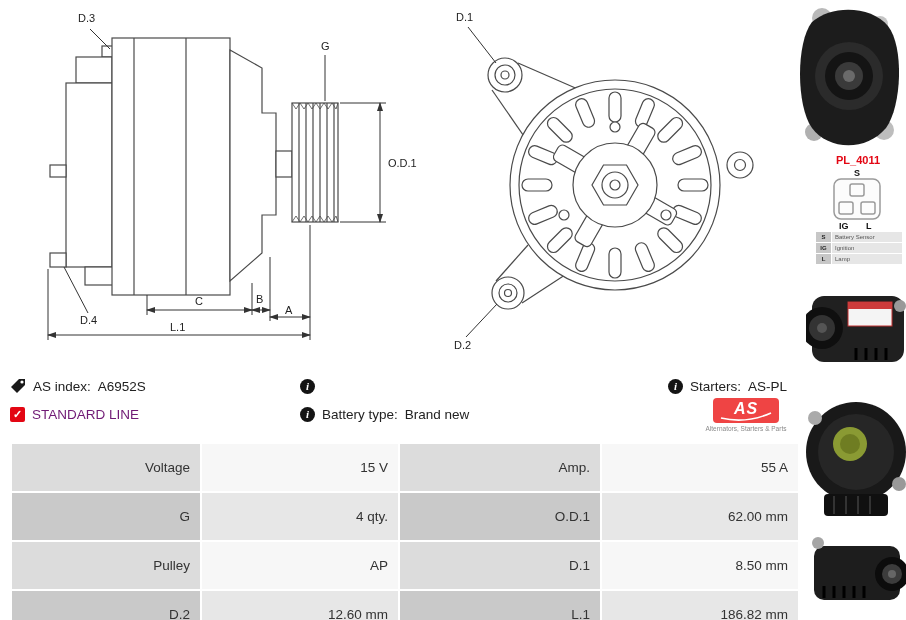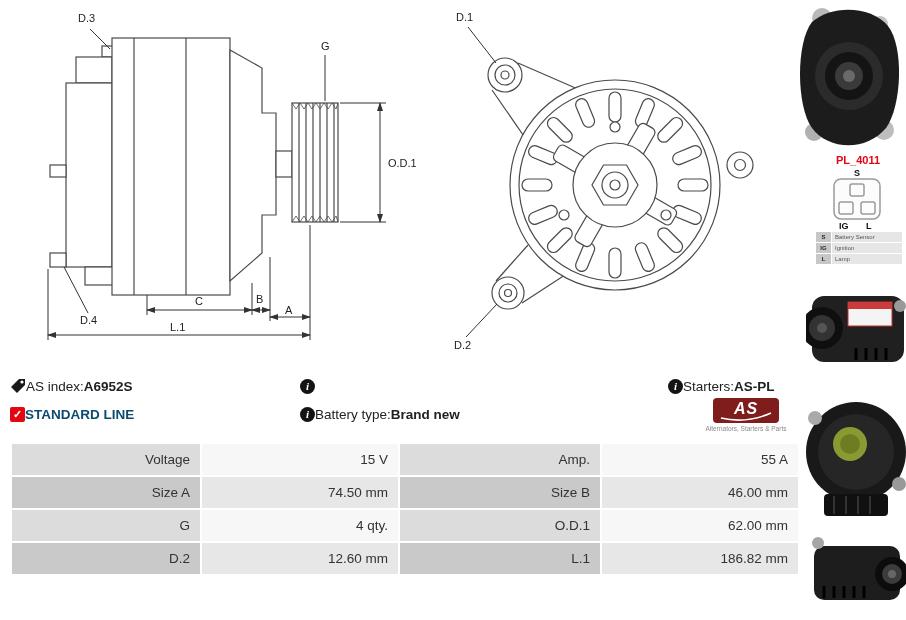--- a/index.html
+++ b/index.html
@@ -5,52 +5,52 @@
   * { margin:0; padding:0; box-sizing:border-box; }
   html,body { width:906px; height:620px; }
   body {
     position:relative; background:#fff; overflow:hidden;
     font-family:"Liberation Sans", sans-serif; color:#222;
   }
   .abs { position:absolute; }
   svg text { font-family:"Liberation Sans", sans-serif; }
 
   
-  .info-item { position:absolute; display:flex; align-items:center; font-size:13.5px; height:18px; }
-  .info-item b { font-weight:bold; }
+  .info-item { position:absolute; display:flex; align-items:center; gap:7px; font-size:13.5px; height:18px; }
+  .info-item b { font-weight:normal; }
   .ico-info {
     width:15px; height:15px; border-radius:50%; background:#141414; color:#fff;
     display:flex; align-items:center; justify-content:center;
     font-family:"Liberation Serif", serif; font-style:italic; font-weight:bold; font-size:11px;
     flex:0 0 auto;
   }
   .ico-check {
     width:15px; height:15px; border-radius:2px; background:#e30613; color:#fff;
     display:flex; align-items:center; justify-content:center; font-size:11px; font-weight:bold;
     flex:0 0 auto;
   }
-  .standard-line { color:#0c4a6e; font-weight:bold; }
+  .standard-line { color:#701a75; font-weight:normal; }
 
   
   .logo-wrap { position:absolute; left:694px; top:398px; width:104px; display:flex; flex-direction:column; align-items:center; }
   .logo-box {
-    width:66px; height:25px; background:#7f1d1d; border-radius:4px; position:relative;
+    width:66px; height:25px; background:#ef4444; border-radius:4px; position:relative;
     display:flex; align-items:center; justify-content:center;
   }
   .logo-box .as { color:#fff; font-weight:bold; font-style:italic; font-size:16px; letter-spacing:1px; line-height:1; margin-top:-4px; }
   .logo-box svg { position:absolute; left:0; top:0; }
   .logo-tagline { font-size:6.5px; color:#8a8a8a; margin-top:2px; white-space:nowrap; }
 
   
   .spec-table {
     position:absolute; left:10px; top:442px; width:780px;
     border-collapse:separate; border-spacing:2px; font-size:13.5px; color:#333;
     table-layout:fixed;
   }
-  .spec-table td { height:26px; padding:8px 10px; text-align:right; vertical-align:middle; overflow:hidden; }
+  .spec-table td { height:26px; padding:16px 10px; text-align:right; vertical-align:middle; overflow:hidden; }
   .spec-table tr:nth-child(odd) td.lab { background:#dcdcdc; }
   .spec-table tr:nth-child(odd) td.val { background:#f7f7f7; }
   .spec-table tr:nth-child(even) td.lab { background:#c9c9c9; }
   .spec-table tr:nth-child(even) td.val { background:#e7e7e7; }
   .spec-table td.blank { background:transparent !important; }
 
   
   .plug-title { position:absolute; left:810px; top:154px; width:96px; text-align:center;
     color:#e30613; font-weight:bold; font-size:11px; }
   .plug-legend { position:absolute; left:816px; top:232px; width:86px; display:flex; flex-direction:column; gap:1px; }
@@ -319,30 +319,30 @@
       <col style="width:196px">
     </colgroup>
   <tbody>
     <tr>
       <td class="lab">Voltage</td>
       <td class="val">15 V</td>
       <td class="lab">Amp.</td>
       <td class="val">55 A</td>
     </tr>
     <tr>
-      <td class="lab">Size A</td>
-      <td class="val">74.50 mm</td>
-      <td class="lab">Size B</td>
-      <td class="val">46.00 mm</td>
-    </tr>
-    <tr>
       <td class="lab">G</td>
       <td class="val">4 qty.</td>
       <td class="lab">O.D.1</td>
       <td class="val">62.00 mm</td>
+    </tr>
+    <tr>
+      <td class="lab">Pulley</td>
+      <td class="val">AP</td>
+      <td class="lab">D.1</td>
+      <td class="val">8.50 mm</td>
     </tr>
     <tr>
       <td class="lab">D.2</td>
       <td class="val">12.60 mm</td>
       <td class="lab">L.1</td>
       <td class="val">186.82 mm</td>
     </tr>
   </tbody>
 </table>
 

